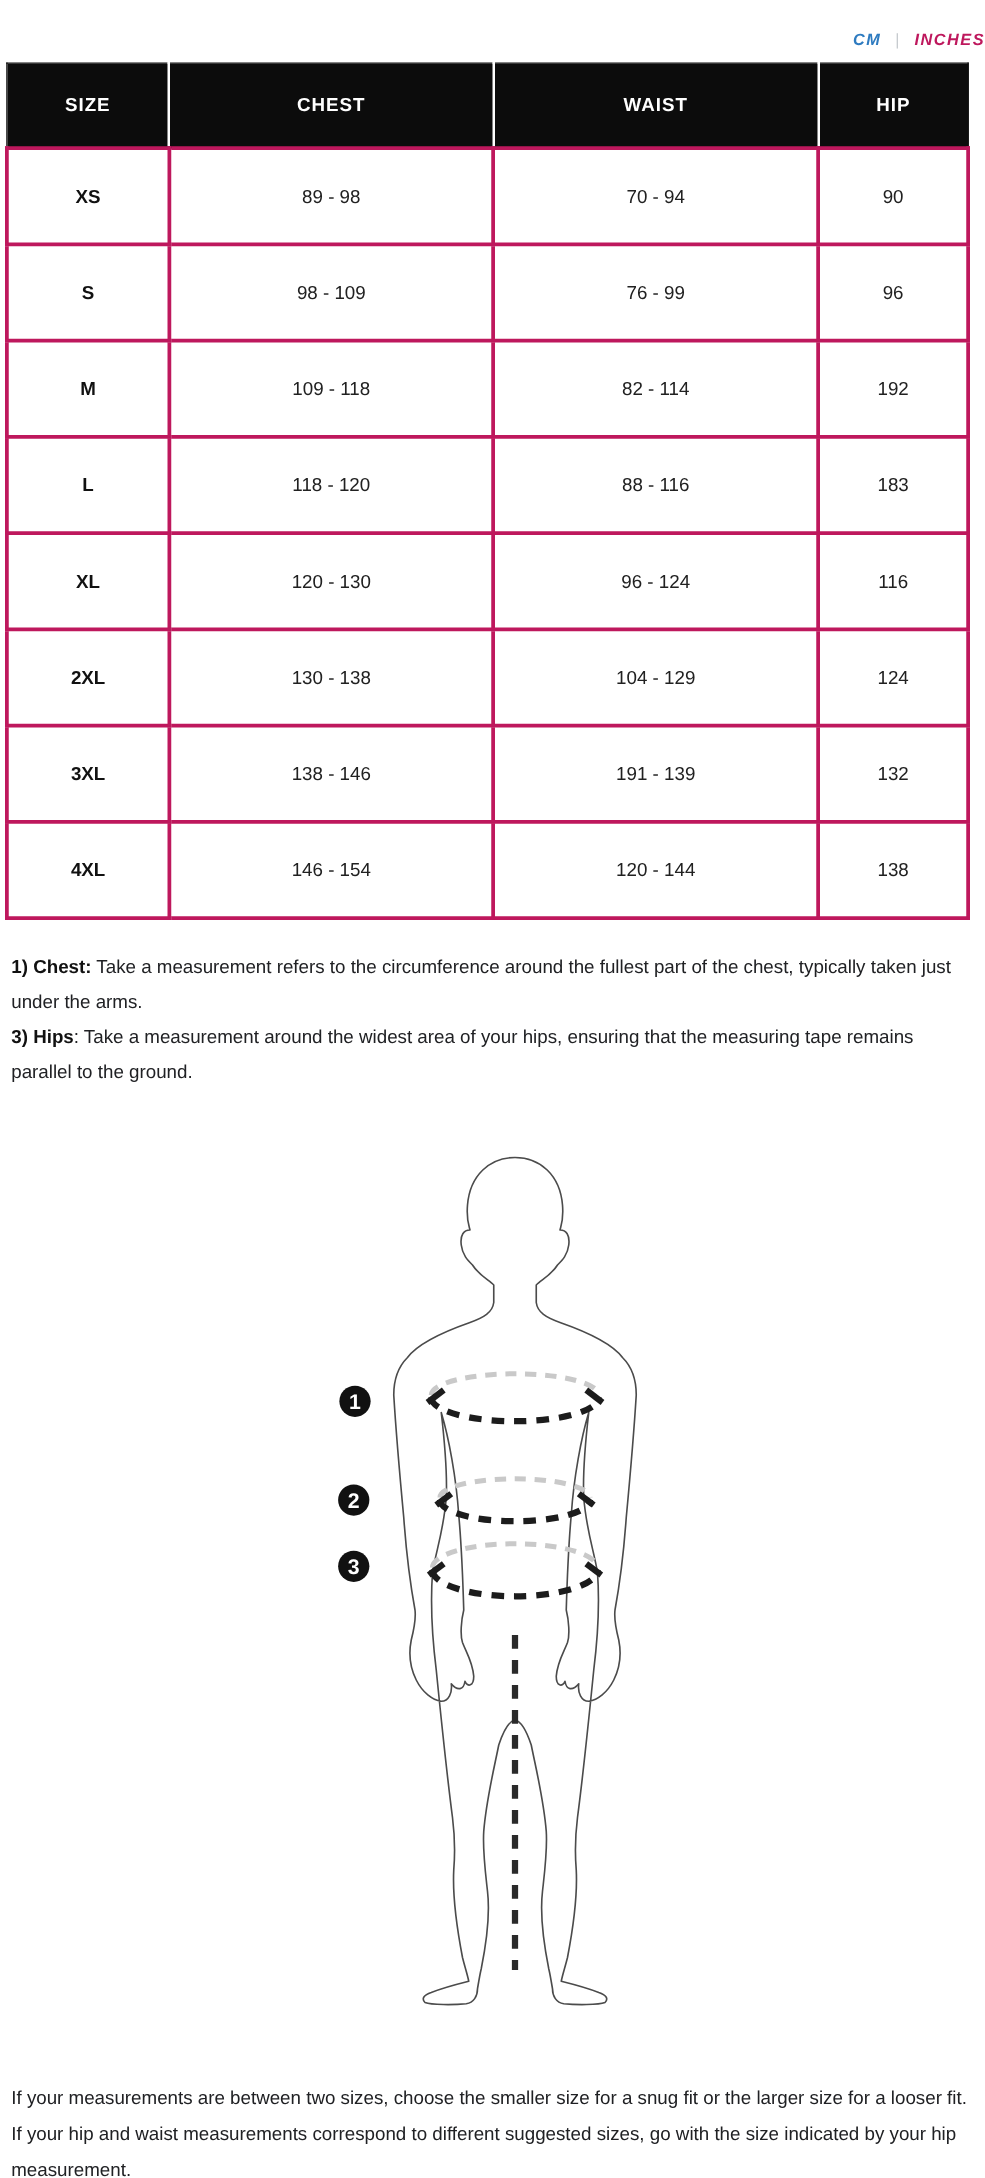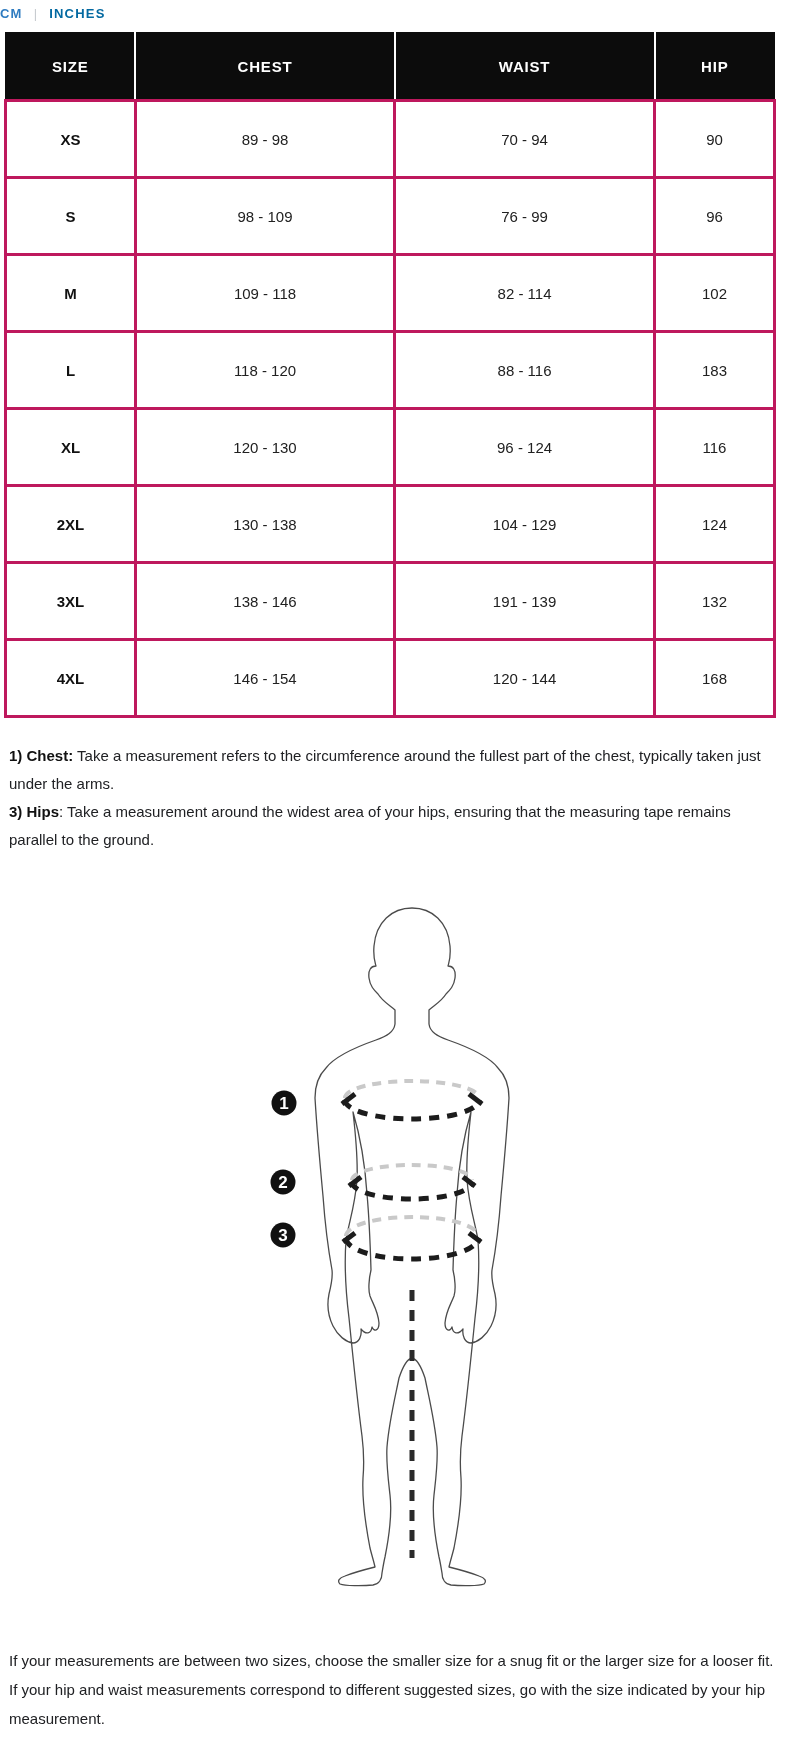--- a/index.html
+++ b/index.html
@@ -3,28 +3,29 @@
 <meta charset="utf-8">
 <style>
   html,body { margin:0; padding:0; background:#ffffff; }
   body {
     width:788px;
     font-family:"Liberation Sans", sans-serif;
     color:#202124;
   }
   
   .tabs {
-    display:flex; justify-content:flex-start; align-items:center;
-    gap:11px; padding-top:6px; margin-bottom:10px;
+    display:flex; justify-content:flex-end; align-items:center;
+    gap:11px; padding-top:24px; margin-bottom:10px;
     font-size:13px; font-weight:bold; letter-spacing:1.2px;
     line-height:16px;
+    font-style:italic;
   }
   .tab-active   { color:#2e7bc0; cursor:pointer; }
   .tab-sep      { color:#c7cbcf; font-weight:400; }
-  .tab-inactive { color:#0369a1; cursor:pointer; }
+  .tab-inactive { color:#be185d; cursor:pointer; }
 
   
   table.size-chart {
     border-collapse:collapse; table-layout:fixed;
     margin:0 4px; width:772px;
   }
   .col-size  { width:16.9%; }
   .col-chest { width:33.7%; }
   .col-waist { width:33.8%; }
   .col-hip   { width:15.6%; }
@@ -93,21 +94,21 @@
       <tr>
         <td>S</td>
         <td>98 - 109</td>
         <td>76 - 99</td>
         <td>96</td>
       </tr>
       <tr>
         <td>M</td>
         <td>109 - 118</td>
         <td>82 - 114</td>
-        <td>102</td>
+        <td>192</td>
       </tr>
       <tr>
         <td>L</td>
         <td>118 - 120</td>
         <td>88 - 116</td>
         <td>183</td>
       </tr>
       <tr>
         <td>XL</td>
         <td>120 - 130</td>
@@ -123,21 +124,21 @@
       <tr>
         <td>3XL</td>
         <td>138 - 146</td>
         <td>191 - 139</td>
         <td>132</td>
       </tr>
       <tr>
         <td>4XL</td>
         <td>146 - 154</td>
         <td>120 - 144</td>
-        <td>168</td>
+        <td>138</td>
       </tr>
     </tbody>
 </table>
 
 <div class="notes">
   <div><b>1) Chest:</b><span> Take a measurement refers to the circumference around the fullest part of the chest, typically taken just under the arms.</span></div>
   <div><b>3) Hips</b><span>: Take a measurement around the widest area of your hips, ensuring that the measuring tape remains parallel to the ground.</span></div>
 </div>
 
 <div class="diagram">

